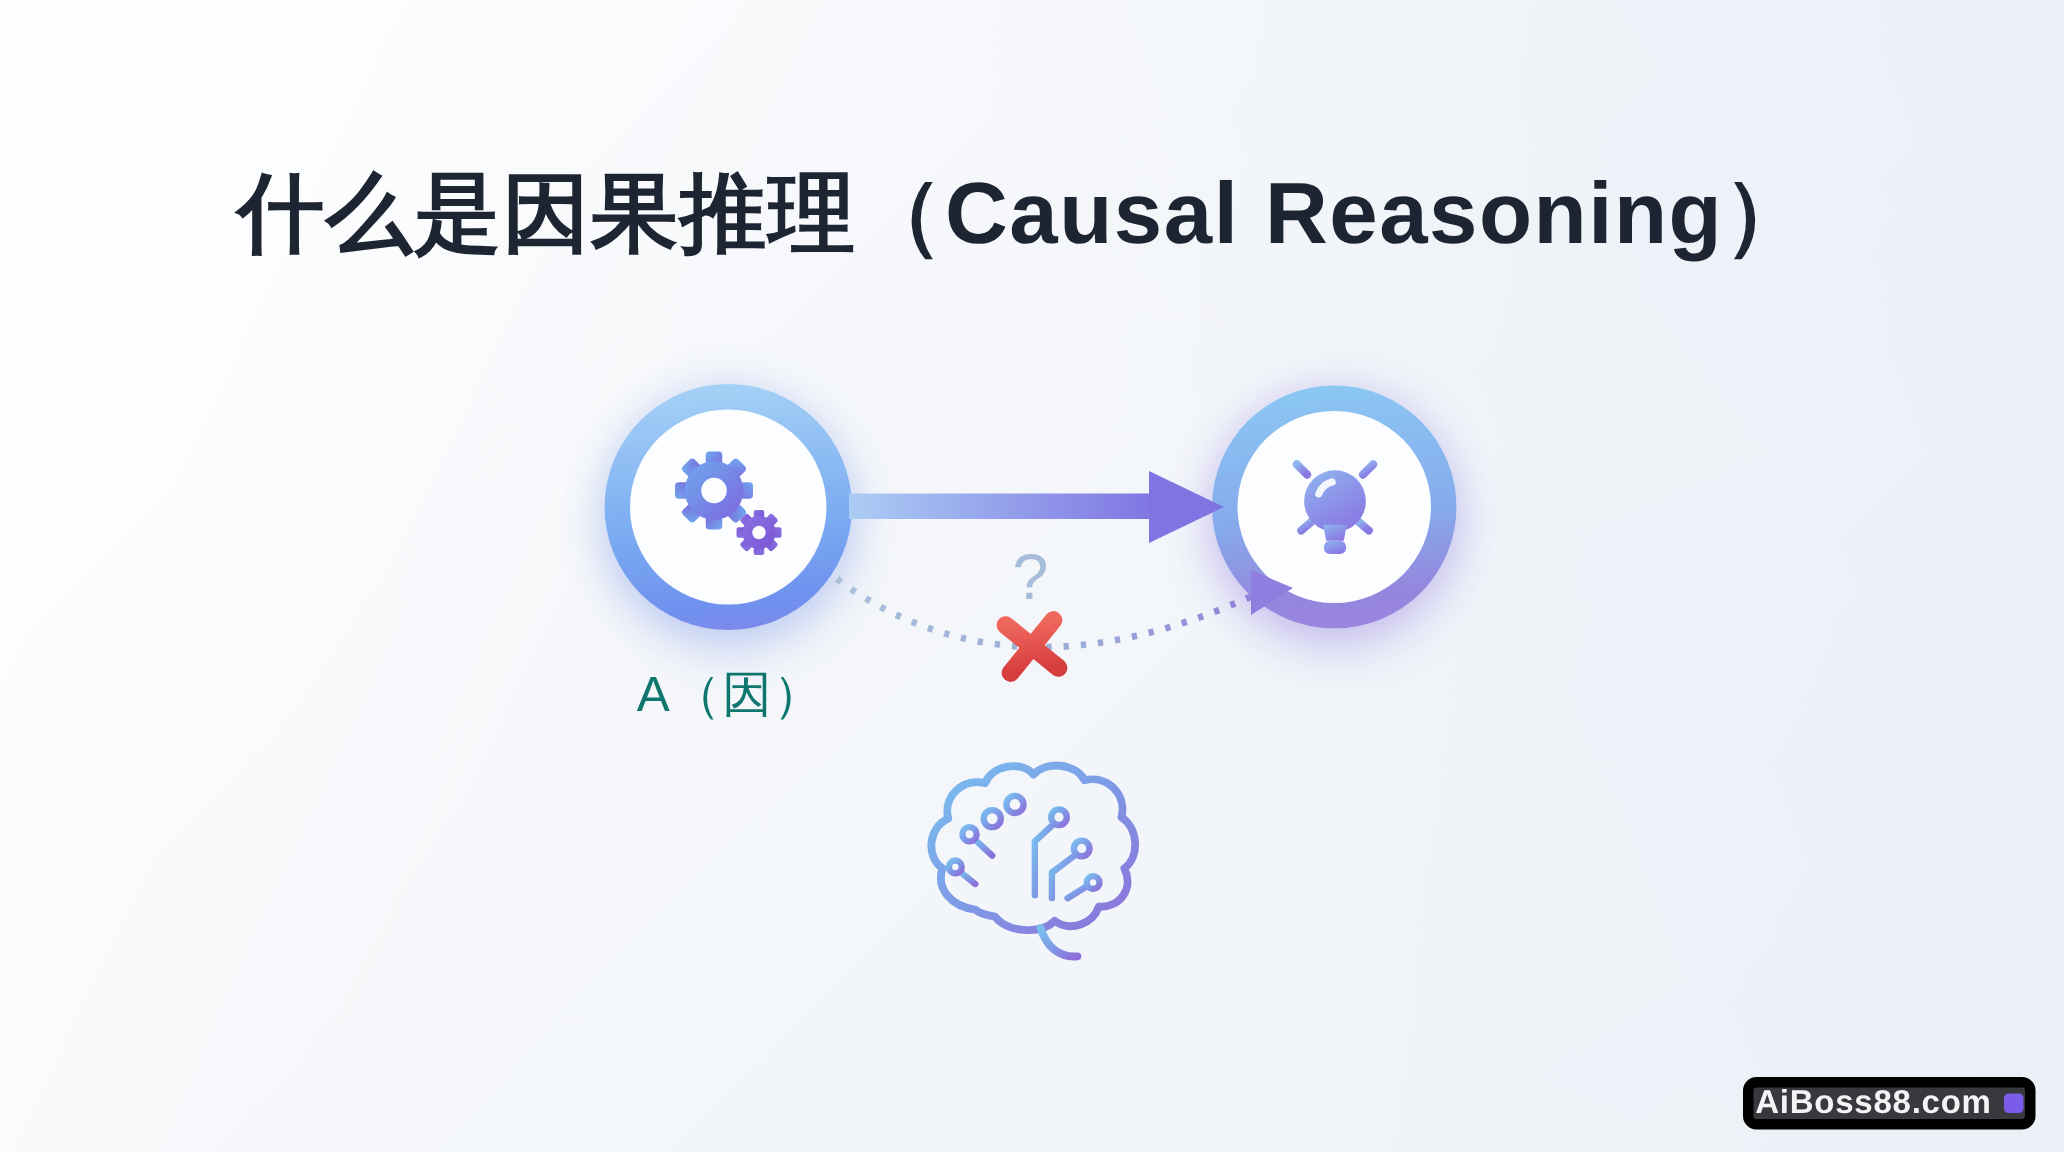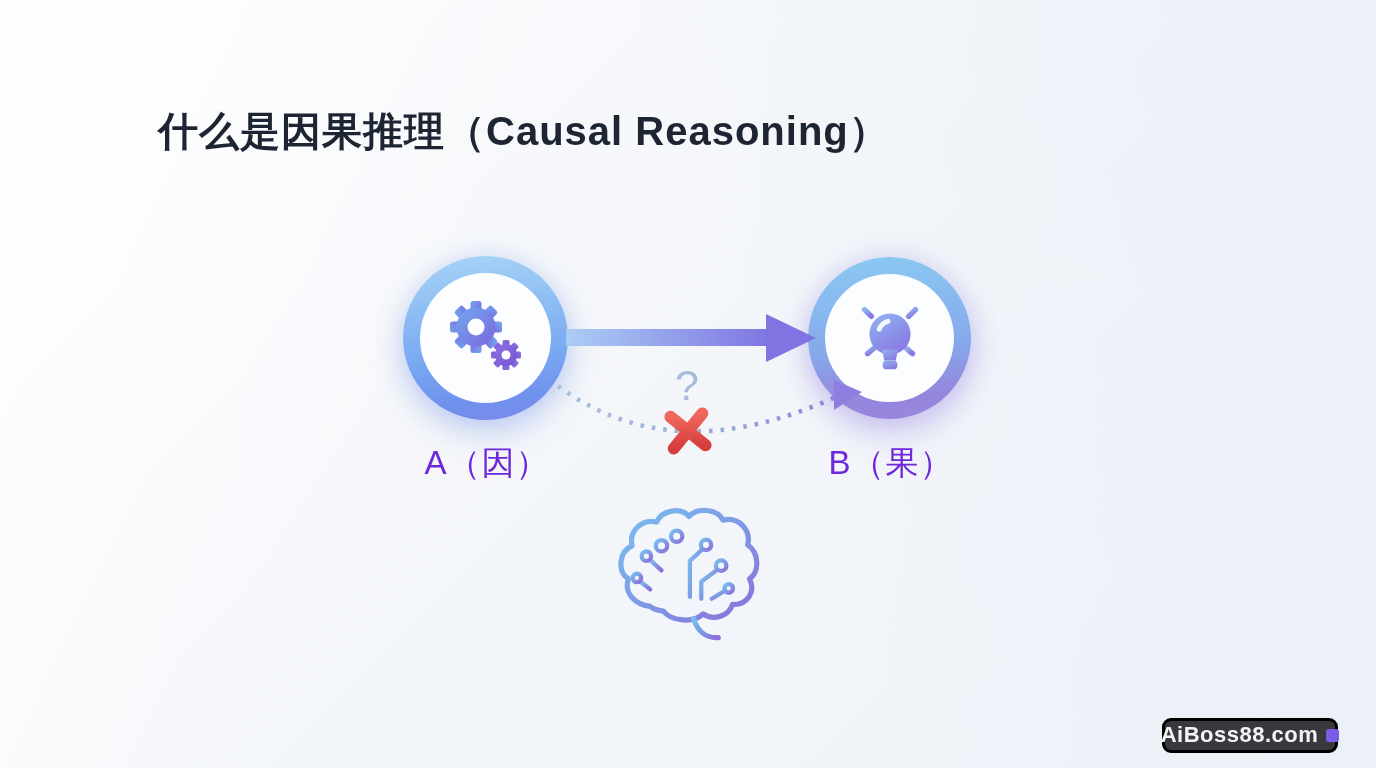--- a/index.html
+++ b/index.html
@@ -11,21 +11,21 @@
   }
   .slide{position:absolute;inset:0;}
   .slide::before{
     content:"";position:absolute;inset:0;
     background:linear-gradient(115deg,rgba(255,255,255,.9) 0%,rgba(255,255,255,0) 35%),
                linear-gradient(250deg,rgba(230,236,246,.55) 0%,rgba(255,255,255,0) 45%);
     pointer-events:none;
   }
   .title{
     position:absolute;left:158px;top:104px;width:1080px;
-    font-size:40px;font-weight:600;color:#1d2432;letter-spacing:1px;
+    font-size:58px;font-weight:600;color:#1d2432;letter-spacing:1px;
     white-space:nowrap;
   }
   
   .node{position:absolute;border-radius:50%;}
   .node .inner{
     position:absolute;inset:17px;border-radius:50%;background:#fbfdff;
     display:flex;align-items:center;justify-content:center;
   }
   .node-a{
     left:403px;top:256px;width:165px;height:164px;
@@ -33,38 +33,38 @@
     box-shadow:0 14px 30px rgba(110,140,230,.30), 0 0 26px rgba(140,170,240,.25);
   }
   .node-b{
     left:808px;top:257px;width:163px;height:162px;
     background:linear-gradient(175deg,#8bcaf3 0%,#86a9ec 55%,#9585dd 85%,#9c86de 100%);
     box-shadow:0 14px 30px rgba(140,120,225,.32), 0 0 26px rgba(160,140,235,.26);
   }
   
   .node-label{
     position:absolute;width:220px;text-align:center;
-    font-size:33px;font-weight:500;color:#6d28d9;letter-spacing:1px;white-space:nowrap;
+    font-size:33px;font-weight:500;color:#0f766e;letter-spacing:1px;white-space:nowrap;
   }
   .label-a{left:377px;top:441px;}
   .label-b{left:781px;top:441px;}
   .label-ai{left:577px;top:651px;}
   
   .arrow-svg{position:absolute;left:566px;top:307px;}
   .dotted-svg{position:absolute;left:550px;top:378px;}
   .qmark{
     position:absolute;left:667px;top:361px;width:40px;text-align:center;
     font-size:43px;font-weight:500;color:#a7bcda;
   }
   .xmark-svg{position:absolute;left:661px;top:405px;}
   .brain-svg{position:absolute;left:612px;top:506px;}
   
   .watermark{
-    position:absolute;left:1162px;top:718px;width:176px;height:35px;
-    background:#39393d;border:3px solid #000000;border-radius:9px;
+    position:absolute;left:1162px;top:718px;width:195px;height:35px;
+    background:#39393d;border:7px solid #000000;border-radius:9px;
     box-sizing:border-box;display:flex;align-items:center;justify-content:center;gap:8px;
   }
   .watermark .wm-text{
     color:#f4f4f6;font-size:22px;font-weight:600;letter-spacing:.5px;line-height:1;
     transform:translateY(-1px);
   }
   .watermark .wm-square{
     width:13px;height:13px;border-radius:3px;background:#7a5ce8;flex:0 0 auto;
   }
 </style>
@@ -174,21 +174,20 @@
           <stop offset="1" stop-color="#d63d3d"></stop>
       </linearGradient>
     </defs>
     <g transform="rotate(-6 27 26)" stroke="url(#xGrad)" stroke-width="12" stroke-linecap="round">
       <line x1="11" y1="10" x2="43" y2="42"></line>
       <line x1="43" y1="10" x2="11" y2="42"></line>
     </g>
   </svg>
 
   <div class="node-label label-a">A（因）</div>
-  <div class="node-label label-b">B（果）</div>
 
   <svg class="brain-svg" width="152" height="142" viewBox="0 0 160 150">
     <defs>
       <linearGradient id="brainGrad" x1="0" y1="0" x2="1" y2="1">
         <stop offset="0" stop-color="#79c0ef"></stop>
           <stop offset="0.5" stop-color="#7e9ae6"></stop>
           <stop offset="1" stop-color="#8d6fd9"></stop>
       </linearGradient>
     </defs>
     <g fill="none" stroke="url(#brainGrad)" stroke-linecap="round" stroke-linejoin="round">

